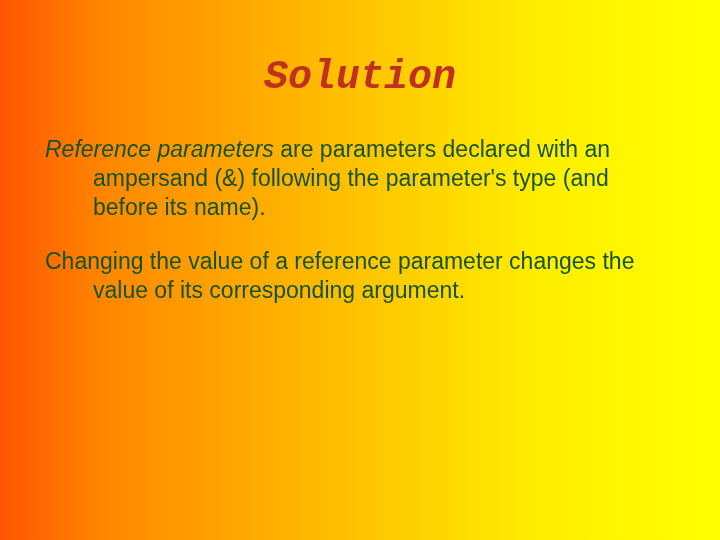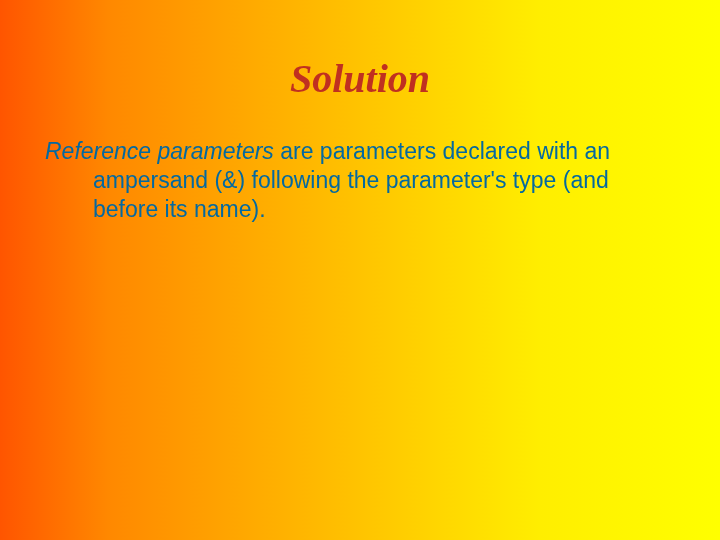--- a/index.html
+++ b/index.html
@@ -13,44 +13,45 @@
       background: linear-gradient(to right, #ff5500 0%, #ff8800 15%, #ffaa00 35%, #ffcc00 55%, #ffee00 75%, #ffff00 100%);
       font-family: Verdana, Geneva, sans-serif;
       overflow: hidden;
     }
     .slide {
       width: 100%;
       height: 100%;
       padding: 55px 45px 40px 45px;
     }
     .title {
-      font-family: Liberation Serif, serif;
+      font-family: Liberation Mono, monospace;
       font-size: 40px;
       font-weight: bold;
       font-style: italic;
       color: #c03020;
       text-align: center;
       margin-bottom: 35px;
     }
     .para {
       font-size: 23px;
-      color: #0369a1;
+      color: #14532d;
       line-height: 1.25;
       margin-bottom: 26px;
       padding-left: 48px;
       text-indent: -48px;
     }
     .italic {
       font-style: italic;
     }
   </style>
 </head>
 <body>
 
 <div class="slide">
   <h1 class="title">Solution</h1>
 
   <p class="para">
     <span class="italic">Reference parameters</span><span> are parameters declared with an ampersand (&amp;) following the parameter's type (and before its name).</span>
   </p>
 
 
+  <p class="para">Changing the value of a reference parameter changes the value of its corresponding argument.</p>
 </div>
 
 </body></html>

